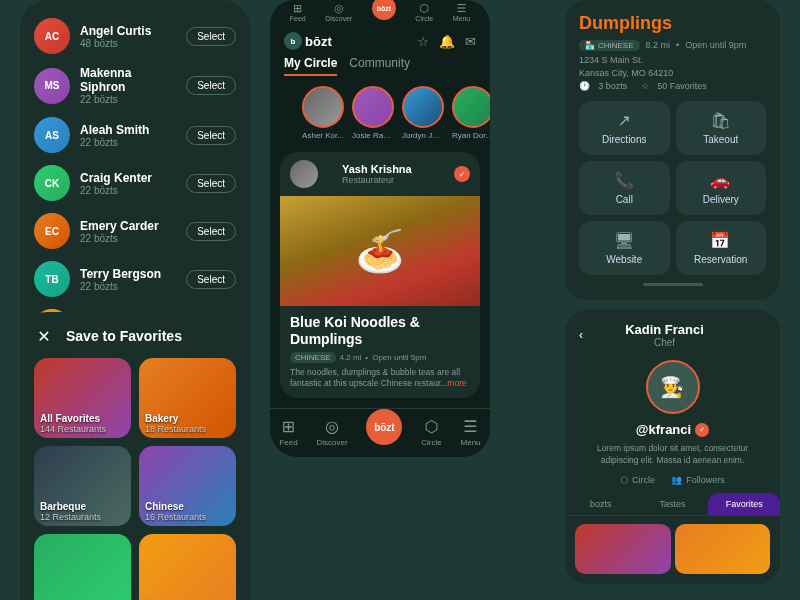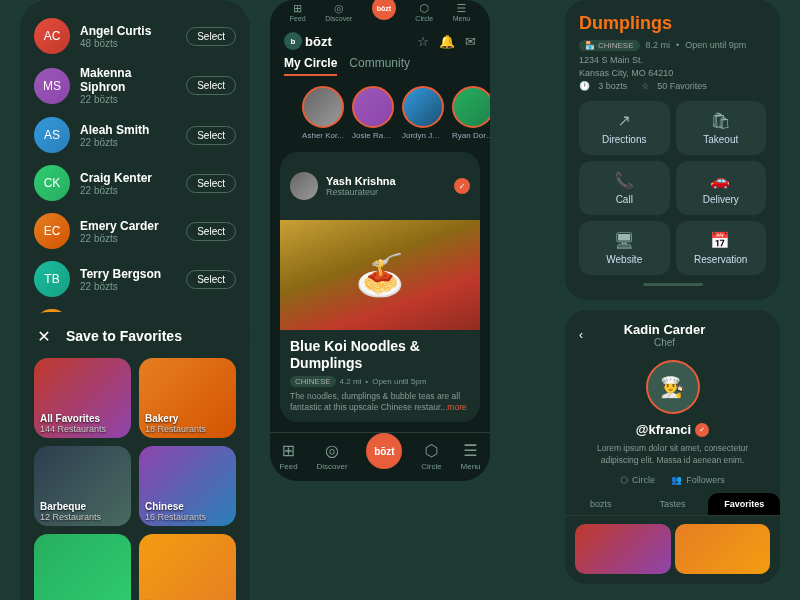--- a/index.html
+++ b/index.html
@@ -34,23 +34,23 @@
     .follower-avatar {
       width: 36px;
       height: 36px;
       border-radius: 50%;
       background: #555;
       flex-shrink: 0;
       overflow: hidden;
       display: flex;
       align-items: center;
       justify-content: center;
-      font-size: 12px;
-      color: #fff;
-      font-weight: 400;
+      font-size: 10px;
+      color: #fff;
+      font-weight: 700;
     }
 
     .follower-info {
       flex: 1;
     }
 
     .follower-name {
       font-size: 12px;
       font-weight: 600;
       color: #fff;
@@ -285,22 +285,22 @@
     .feed-card {
       background: #1a2e2a;
       margin: 0 10px 10px;
       border-radius: 18px;
       overflow: hidden;
     }
 
     .feed-card-header {
       display: flex;
       align-items: center;
-      padding: 20px 10px;
-      gap: 8px;
+      padding: 8px 10px;
+      gap: 24px;
     }
 
     .feed-avatar {
       width: 28px;
       height: 28px;
       border-radius: 50%;
       background: #3a5a50;
     }
 
     .feed-user-info {
@@ -656,22 +656,22 @@
       flex: 1;
       text-align: center;
       font-size: 9px;
       color: #7a9a90;
       padding: 6px 0;
       cursor: pointer;
     }
 
     .profile-tab.active {
       color: #fff;
-      font-weight: 700;
-      background: #000000;
+      font-weight: 400;
+      background: #4c1d95;
       border-radius: 10px 10px 0 0;
     }
 
     .profile-photos-grid {
       display: grid;
       grid-template-columns: 1fr 1fr;
       gap: 4px;
       padding: 0 10px;
     }
 
@@ -983,21 +983,21 @@
       <span class="action-tile-label">Reservation</span>
     </div>
   </div>
   <div class="scroll-indicator"></div>
 </div>
 
 <div class="panel-right-bottom">
   <div class="profile-header">
     <span class="back-icon">‹</span>
     <div class="profile-name-block">
-      <div class="profile-name">Kadin Carder</div>
+      <div class="profile-name">Kadin Franci</div>
       <div class="profile-role">Chef</div>
     </div>
     <div style="width:20px;"></div>
   </div>
   <div class="profile-avatar-section">
     <div class="profile-avatar-ring">👨‍🍳</div>
   </div>
   <div class="profile-handle">
     <span class="handle-text">@kfranci</span>
     <div class="verified-badge">✓</div>

